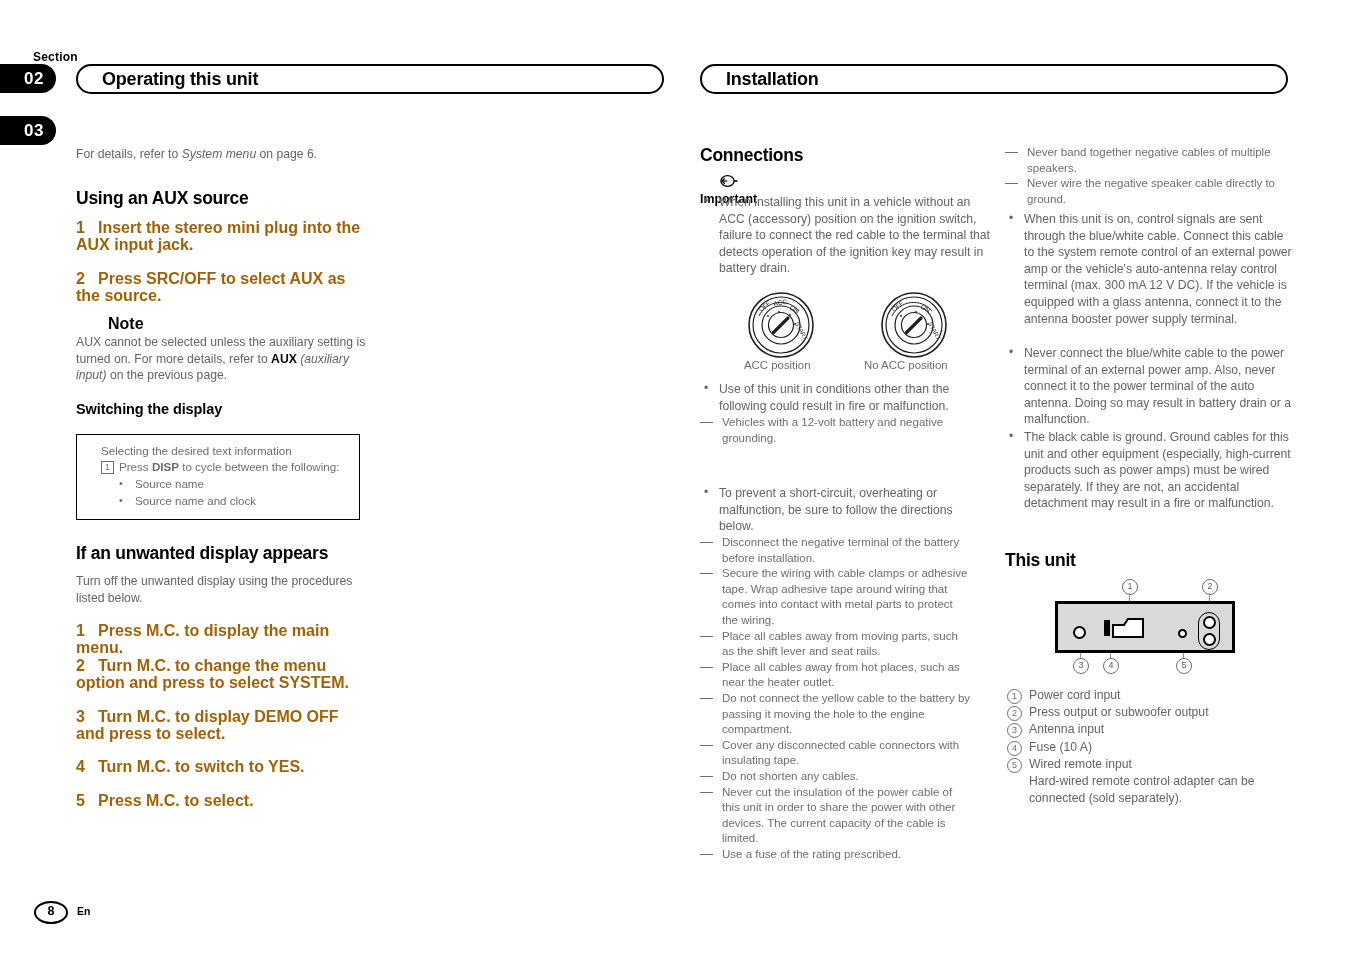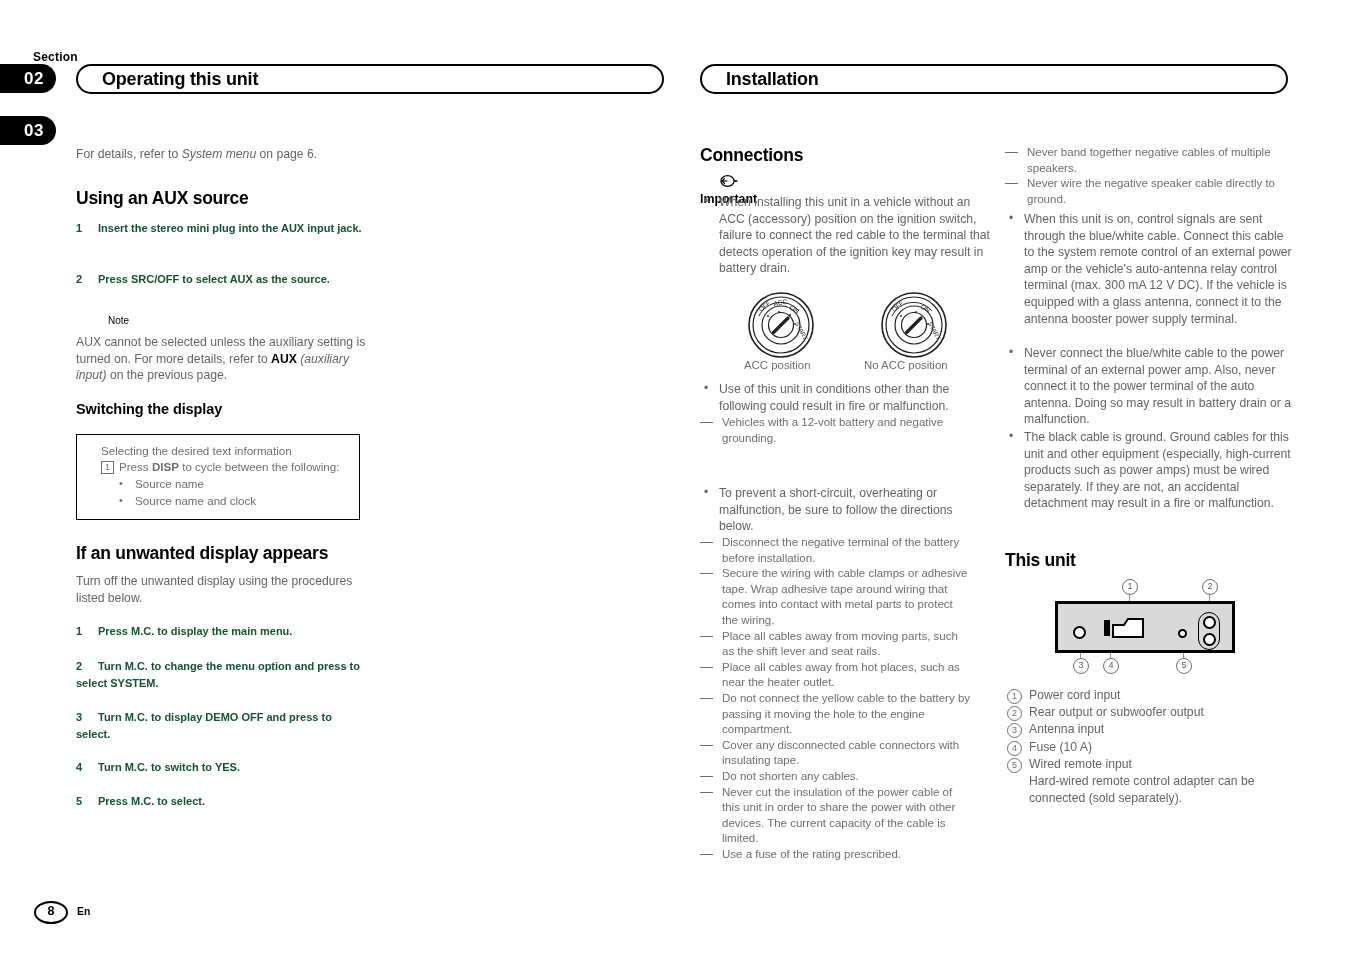--- a/index.html
+++ b/index.html
@@ -46,24 +46,24 @@
   .body-txt{font-size:12.2px;line-height:16.6px;color:#636466;}
   .body-txt i{font-style:italic;}
   .body-txt b{color:#000;font-weight:bold;}
 
   h2.sec-h{
     font-size:17.5px;font-weight:bold;color:#000;margin:0;letter-spacing:-0.25px;
   }
   h3.sub-h{
     font-size:14.5px;font-weight:bold;color:#000;margin:0;letter-spacing:-0.1px;
   }
-  .note-h{font-size:10px;font-weight:normal;color:#000;padding-left:32px;}
+  .note-h{font-size:16px;font-weight:bold;color:#000;padding-left:32px;}
 
   .step{
-    font-size:11px;line-height:16.6px;font-weight:bold;color:#14532d;
+    font-size:16px;line-height:16.6px;font-weight:bold;color:#a16207;
   }
   .step .num{display:inline-block;width:22px;}
 
   
   .tipbox{
     border:1.6px solid #000;box-sizing:border-box;padding:8px 10px 10px 24px;
   }
   .tipbox .line{font-size:11.6px;line-height:16px;color:#6d6e71;}
   .numbox{
     display:inline-block;border:1px solid #6d6e71;font-size:9px;line-height:11px;
@@ -342,21 +342,21 @@
 
       <div class="small-jack" style="left:178px;top:51px;"></div>
 
       <div class="rca-oval" style="left:198px;top:34px;"></div>
       <div class="jack-rca" style="left:202.5px;top:38px;"></div>
       <div class="jack-rca" style="left:202.5px;top:55px;"></div>
     </div>
 
     <ul class="nlist" style="position:absolute;top:687px;left:0;width:290px;">
       <li><span class="circ-n">1</span><span>Power cord input</span></li>
-      <li><span class="circ-n">2</span><span>Rear output or subwoofer output</span></li>
+      <li><span class="circ-n">2</span><span>Press output or subwoofer output</span></li>
       <li><span class="circ-n">3</span><span>Antenna input</span></li>
       <li><span class="circ-n">4</span><span>Fuse (10 A)</span></li>
       <li><span class="circ-n">5</span><span>Wired remote input</span></li>
     </ul>
     <div class="cont-line" style="position:absolute;top:773px;left:0;width:278px;">Hard-wired remote control adapter can be connected (sold separately).</div>
   </div>
 
   <div class="pg-oval">8</div>
   <div class="pg-lang">En</div>
 

